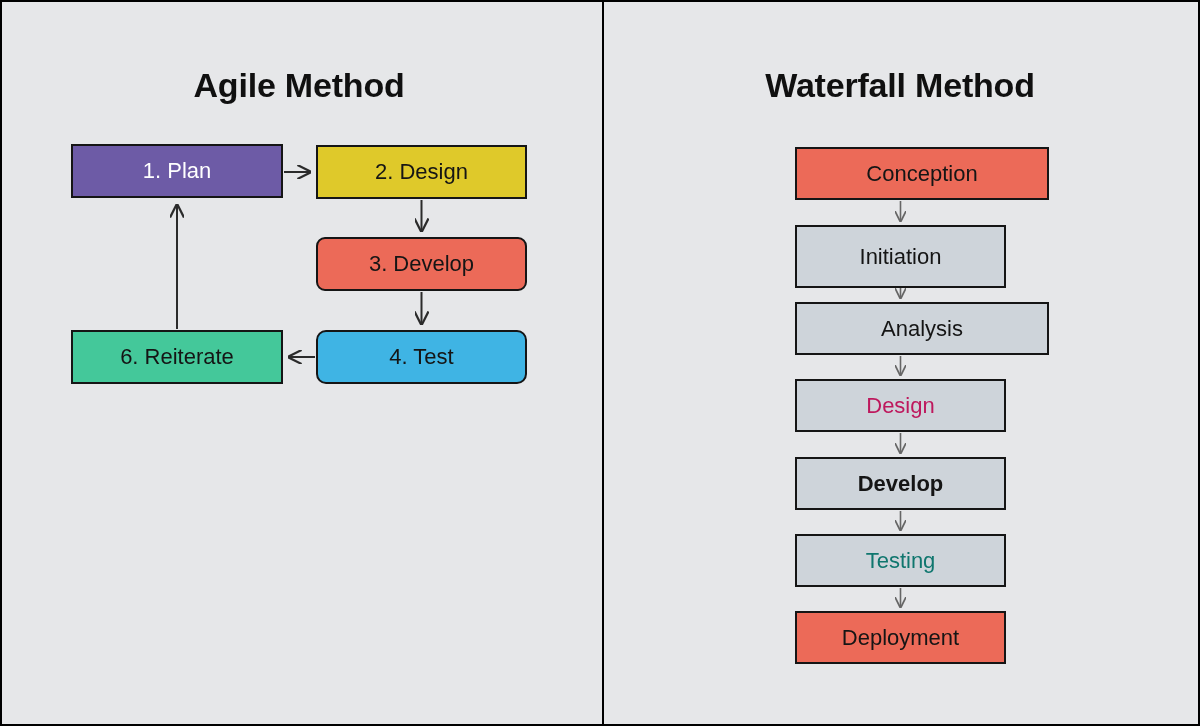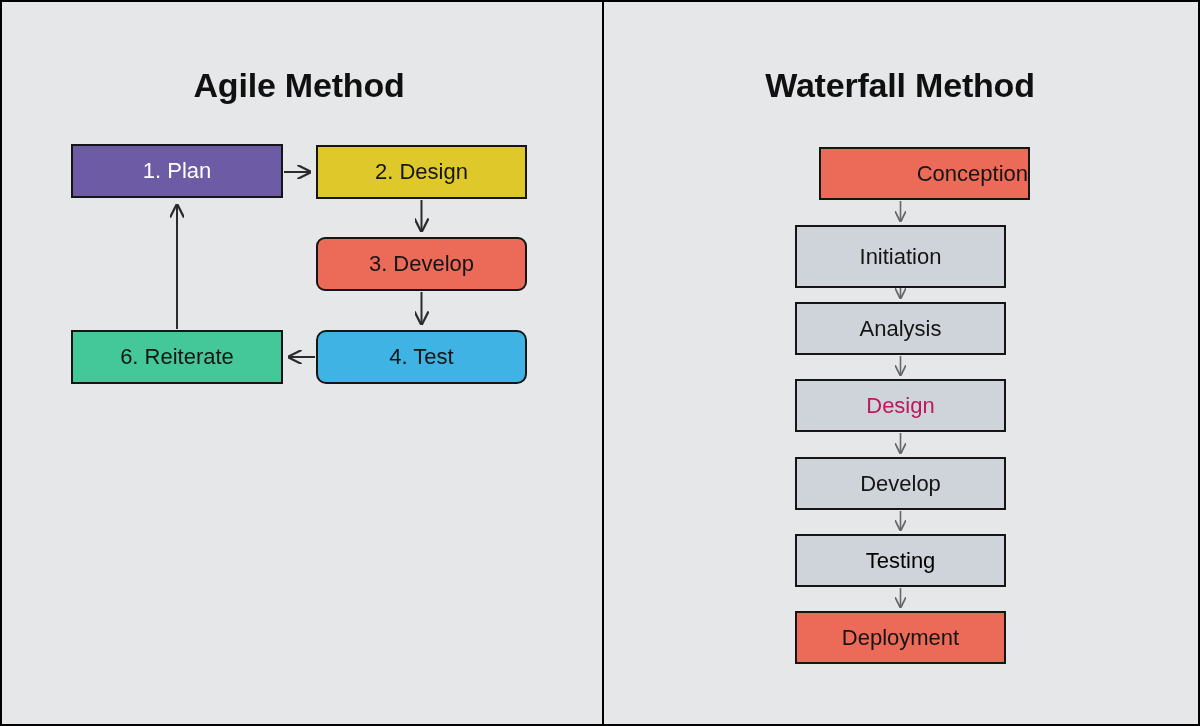--- a/index.html
+++ b/index.html
@@ -103,36 +103,36 @@
         <span>3. Develop</span>
       </div>
       <div class="node" style="left: 314px; top: 328px; width: 211px; height: 54px; background: rgb(63, 180, 228); color: rgb(21, 21, 21); border-radius: 10px;">
         <span>4. Test</span>
       </div>
       <div class="node" style="left: 69px; top: 328px; width: 212px; height: 54px; background: rgb(68, 200, 154); color: rgb(21, 21, 21);">
         <span>6. Reiterate</span>
       </div>
     </div>
   <div id="waterfall-nodes">
-      <div class="node" style="left: 817px; top: 145px; width: 211px; height: 53px; background: rgb(236, 106, 88); color: rgb(21, 21, 21); justify-content: flex-end;">
+      <div class="node" style="left: 793px; top: 145px; width: 254px; height: 53px; background: rgb(236, 106, 88); color: rgb(21, 21, 21);">
         <span>Conception</span>
       </div>
       <div class="node" style="left: 793px; top: 223px; width: 211px; height: 63px; background: rgb(206, 212, 218); color: rgb(21, 21, 21);">
         <span>Initiation</span>
       </div>
-      <div class="node" style="left: 793px; top: 300px; width: 211px; height: 53px; background: rgb(206, 212, 218); color: rgb(21, 21, 21);">
+      <div class="node" style="left: 793px; top: 300px; width: 254px; height: 53px; background: rgb(206, 212, 218); color: rgb(21, 21, 21);">
         <span>Analysis</span>
       </div>
       <div class="node" style="left: 793px; top: 377px; width: 211px; height: 53px; background: rgb(206, 212, 218); color: #be185d;">
         <span>Design</span>
       </div>
-      <div class="node" style="left: 793px; top: 455px; width: 211px; height: 53px; background: rgb(206, 212, 218); color: rgb(21, 21, 21);">
+      <div class="node" style="left: 793px; top: 455px; width: 211px; height: 53px; background: rgb(206, 212, 218); color: rgb(21, 21, 21); font-weight: bold;">
         <span>Develop</span>
       </div>
-      <div class="node" style="left: 793px; top: 532px; width: 211px; height: 53px; background: rgb(206, 212, 218); color: #000000;">
+      <div class="node" style="left: 793px; top: 532px; width: 211px; height: 53px; background: rgb(206, 212, 218); color: #0f766e;">
         <span>Testing</span>
       </div>
       <div class="node" style="left: 793px; top: 609px; width: 211px; height: 53px; background: rgb(236, 106, 88); color: rgb(21, 21, 21);">
         <span>Deployment</span>
       </div>
     </div>
 
 </div>
 
 </body></html>

